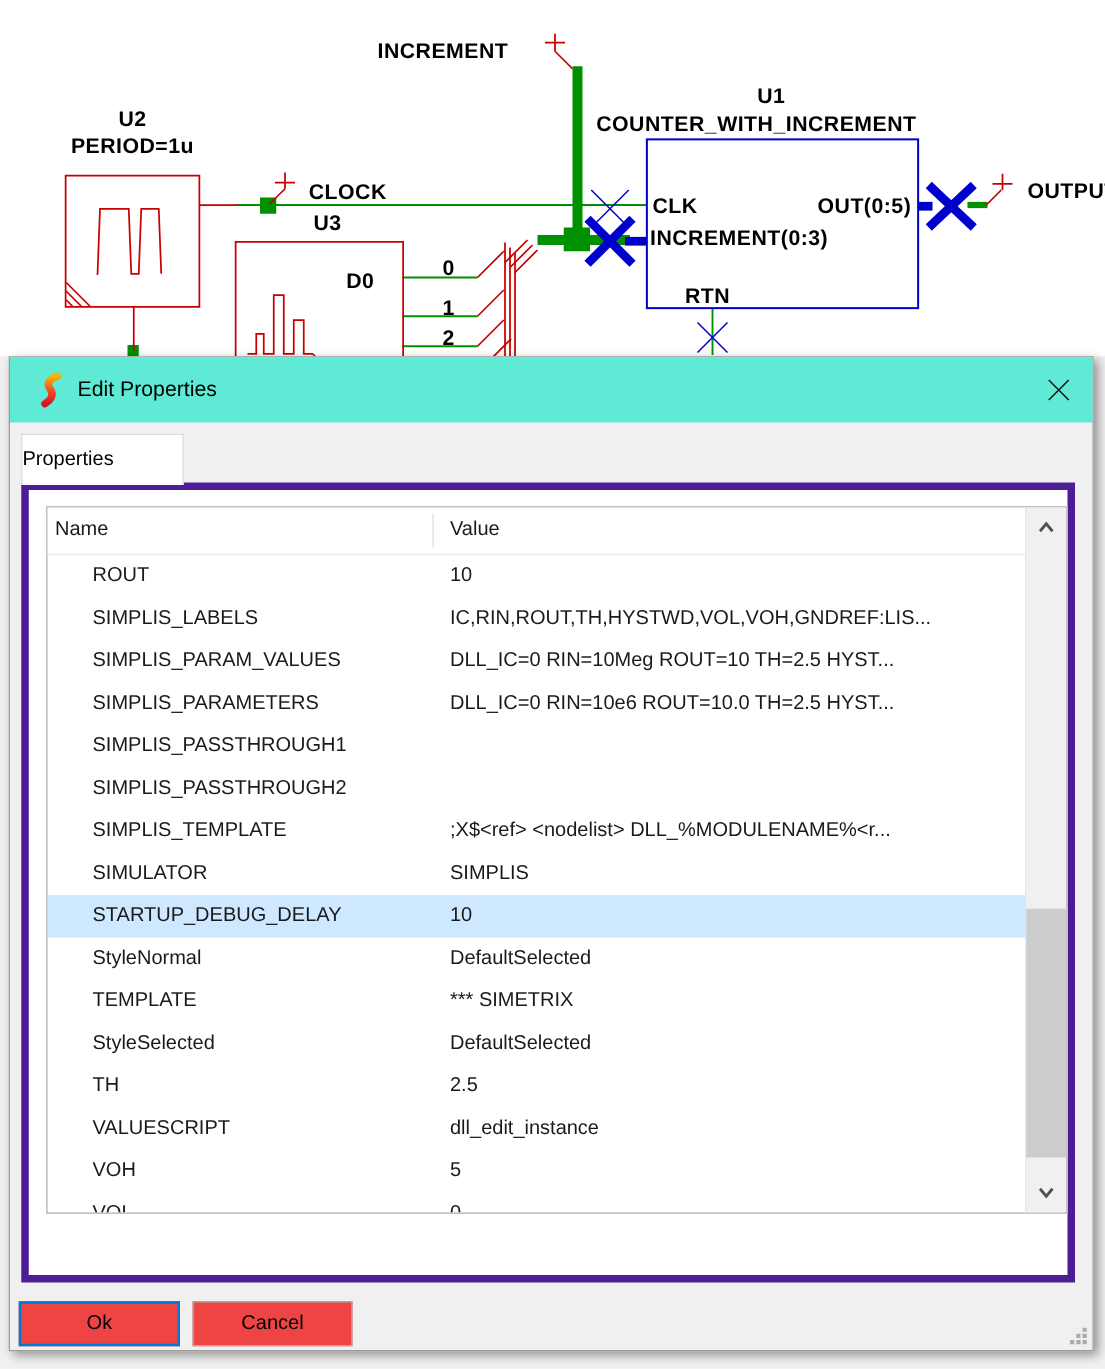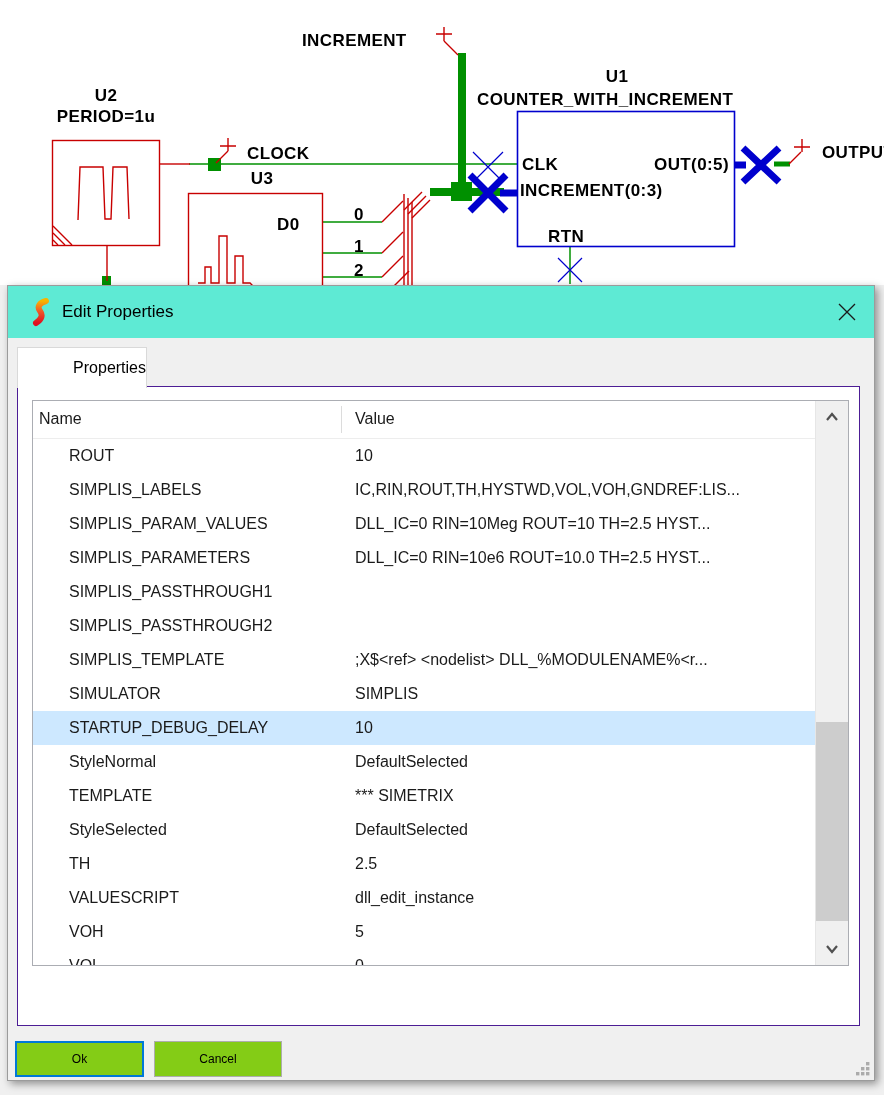--- a/index.html
+++ b/index.html
@@ -20,25 +20,25 @@
     box-shadow: 3px 3px 8px rgba(0,0,0,0.40);
   }
   .titlebar { position:absolute; left:0; top:0; width:100%; height:52px; background:#5eead4; }
   .titlebar .logo { position:absolute; left:22px; top:11px; }
   .titlebar .title { position:absolute; left:54px; top:0; height:52px; line-height:52px; font-size:17px; color:#000; }
   .close-btn { position:absolute; left:826px; top:13px; width:26px; height:26px; cursor:pointer; }
 
   .tab {
     position:absolute; left:9px; top:61px; width:130px; height:41px;
     background:#ffffff; border:1px solid #d9d9d9; border-bottom:none; z-index:3;
-    font-size:16px; text-align:right; line-height:40px; color:#000;
+    font-size:16px; text-align:left; line-height:40px; color:#000;
   }
   .pane {
     position:absolute; left:9px; top:100px; width:843px; height:640px;
-    background:#ffffff; border:1px solid #4c1d95; z-index:2;
+    background:#ffffff; border:6px solid #4c1d95; z-index:2;
   }
 
   .ptable {
     position:absolute; left:14px; top:13px; width:817px; height:566px;
     background:#ffffff; border:1px solid #abadb3; overflow:hidden;
   }
   .ptable-header { position:absolute; left:0; top:0; right:0; height:38px; background:#fff; border-bottom:1px solid #ededed; font-size:16px; }
   .ptable-header .hname { position:absolute; left:6px; top:0; line-height:36px; }
   .ptable-header .hvalue { position:absolute; left:322px; top:0; line-height:36px; }
   .ptable-header .hdivider { position:absolute; left:308px; top:5px; width:1px; height:27px; background:#dcdcdc; }
@@ -50,22 +50,22 @@
   .prow .c-value { flex:1; overflow:hidden; }
 
   .vscroll { position:absolute; right:0; top:0; bottom:0; width:33px; background:#f0f0f0; border-left:1px solid #e6e6e6; }
   .vs-btn { position:absolute; left:0; width:100%; height:32px; display:flex; align-items:center; justify-content:center; }
   .vs-up { top:0; } .vs-down { bottom:0; }
   .vs-thumb { position:absolute; left:0; width:100%; top:321px; height:199px; background:#cdcdcd; }
 
   .hint { position:absolute; left:20px; top:682px; height:32px; line-height:32px; font-size:17px; color:#000; }
 
   .btn {
-    position:absolute; background:#84cc16; border:1px solid #adadad;
-    font-size:12px; color:#000; display:flex; align-items:center; justify-content:center;
+    position:absolute; background:#ef4444; border:1px solid #adadad;
+    font-size:16px; color:#000; display:flex; align-items:center; justify-content:center;
     font-family:"Liberation Sans",sans-serif; cursor:pointer;
   }
   .btn-addprop { left:693px; top:689px; width:147px; height:38px; }
   .btn-ok { left:7px; top:755px; width:129px; height:36px; border:2px solid #0078d7; }
   .btn-cancel { left:146px; top:755px; width:128px; height:36px; }
 
   .grip { position:absolute; right:3px; bottom:3px; }
 </style>
 </head>
 <body>

